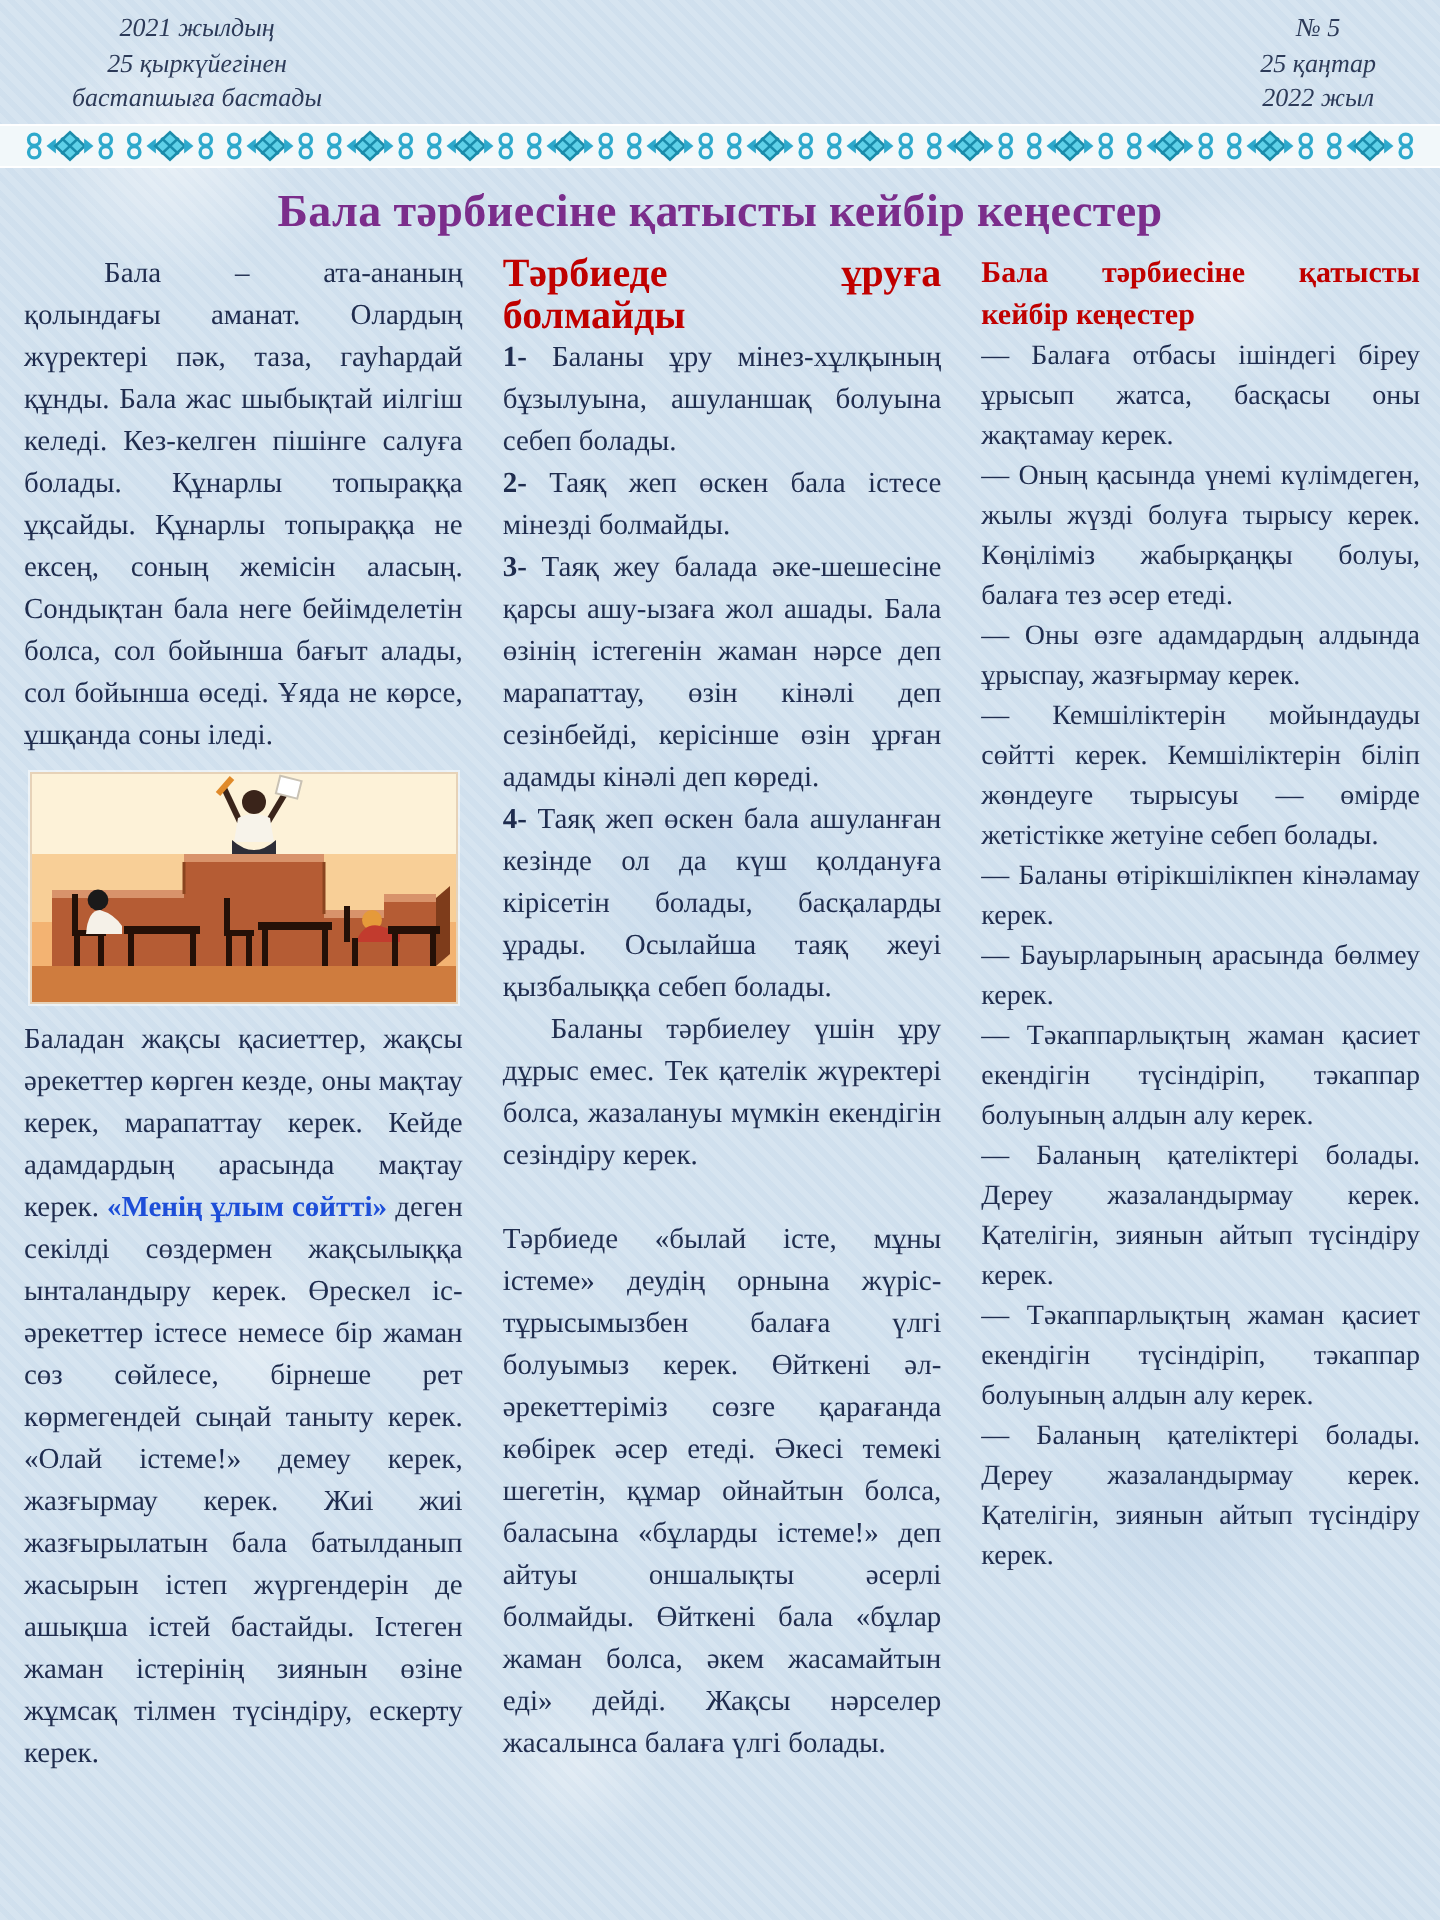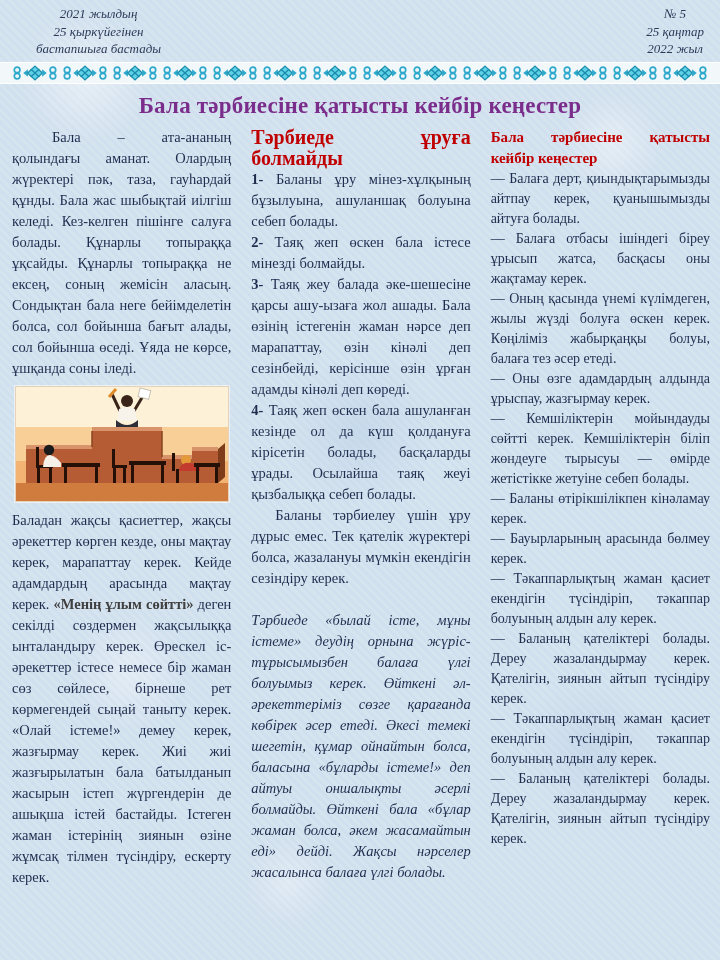--- a/index.html
+++ b/index.html
@@ -11,21 +11,21 @@
       radial-gradient(circle 90px at 12% 8%,  rgba(255,255,255,.45), transparent 70%),
       radial-gradient(circle 70px at 85% 15%, rgba(255,255,255,.40), transparent 70%),
       radial-gradient(circle 110px at 50% 45%, rgba(186,208,230,.50), transparent 70%),
       radial-gradient(circle 80px at 18% 70%, rgba(255,255,255,.35), transparent 70%),
       radial-gradient(circle 95px at 82% 78%, rgba(184,206,228,.45), transparent 70%),
       radial-gradient(circle 60px at 40% 92%, rgba(255,255,255,.30), transparent 70%),
       repeating-linear-gradient(45deg, rgba(255,255,255,.07) 0 3px, rgba(168,194,220,.07) 3px 6px);
   }
   .header{
     display:flex;justify-content:space-between;
-    padding:5px 16px 0 36px;
+    padding:5px 32px 0 36px;
     font-style:italic;font-size:13px;line-height:1.35;
     color:#2c3a58;text-align:center;
   }
   .orn-band{
     margin-top:4px;height:20px;
     background:#f2f8fa;
     border-top:1px solid #ffffff;border-bottom:1px solid #ffffff;
     display:flex;align-items:center;justify-content:center;gap:2px;
     overflow:hidden;
   }
@@ -35,23 +35,23 @@
     font-size:23px;margin:9px 0 2px;letter-spacing:.2px;
   }
   .columns{
     display:flex;gap:20px;padding:6px 10px 0 12px;align-items:flex-start;
   }
   .col{width:225px;text-align:justify;font-size:14.5px;line-height:21px;color:#1f2c4e;}
   .col p{margin:0;}
   .indent-lg{text-indent:40px;}
   .indent-sm{text-indent:24px;}
   .col-heading{color:#c00000;font-weight:bold;font-size:20px;}
-  .hl{color:#404040;font-weight:bold;}
+  .hl{color:#1d4ed8;font-weight:bold;}
   .m-num{font-weight:bold;}
-  .gap-top{margin-top:21px !important;font-style:italic;}
+  .gap-top{margin-top:21px !important;}
   .col-right{font-size:14px;line-height:20px;}
   .col-right .col-heading{font-size:15px;line-height:21px;}
   .figure{
     width:212px;height:114px;margin:7px auto 8px;
     border:1px solid #e6d2b8;
     box-shadow:0 0 0 1px rgba(255,255,255,.55);
     display:block;
   }
   .figure svg{display:block;width:100%;height:100%;}
   .defs-hidden{position:absolute;width:0;height:0;overflow:hidden;}
@@ -199,23 +199,22 @@
     <p><b class="m-num">1-</b><span> Баланы ұру мінез-хұлқының бұзылуына, ашуланшақ болуына себеп болады.</span></p>
     <p><b class="m-num">2-</b><span> Таяқ жеп өскен бала істесе мінезді болмайды.</span></p>
     <p><b class="m-num">3-</b><span> Таяқ жеу балада әке-шешесіне қарсы ашу-ызаға жол ашады. Бала өзінің істегенін жаман нәрсе деп марапаттау, өзін кінәлі деп сезінбейді, керісінше өзін ұрған адамды кінәлі деп көреді.</span></p>
     <p><b class="m-num">4-</b><span> Таяқ жеп өскен бала ашуланған кезінде ол да күш қолдануға кірісетін болады, басқаларды ұрады. Осылайша таяқ жеуі қызбалыққа себеп болады.</span></p>
     <p class="indent-sm">Баланы тәрбиелеу үшін ұру дұрыс емес. Тек қателік жүректері болса, жазалануы мүмкін екендігін сезіндіру керек.</p>
     <p class="gap-top">Тәрбиеде «былай істе, мұны істеме» деудің орнына жүріс-тұрысымызбен балаға үлгі болуымыз керек. Өйткені әл-әрекеттеріміз сөзге қарағанда көбірек әсер етеді. Әкесі темекі шегетін, құмар ойнайтын болса, баласына «бұларды істеме!» деп айтуы оншалықты әсерлі болмайды. Өйткені бала «бұлар жаман болса, әкем жасамайтын еді» дейді. Жақсы нәрселер жасалынса балаға үлгі болады.</p>
   </div>
 
   <div class="col col-right">
     <p class="col-heading">Бала тәрбиесіне қатысты кейбір кеңестер</p>
-    <p>— Балаға дерт, қиындықтарымызды айтпау керек, қуанышымызды айтуға болады.</p>
     <p>— Балаға отбасы ішіндегі біреу ұрысып жатса, басқасы оны жақтамау керек.</p>
-    <p>— Оның қасында үнемі күлімдеген, жылы жүзді болуға өскен керек. Көңіліміз жабырқаңқы болуы, балаға тез әсер етеді.</p>
+    <p>— Оның қасында үнемі күлімдеген, жылы жүзді болуға тырысу керек. Көңіліміз жабырқаңқы болуы, балаға тез әсер етеді.</p>
     <p>— Оны өзге адамдардың алдында ұрыспау, жазғырмау керек.</p>
     <p>— Кемшіліктерін мойындауды сөйтті керек. Кемшіліктерін біліп жөндеуге тырысуы — өмірде жетістікке жетуіне себеп болады.</p>
     <p>— Баланы өтірікшілікпен кінәламау керек.</p>
     <p>— Бауырларының арасында бөлмеу керек.</p>
     <p>— Тәкаппарлықтың жаман қасиет екендігін түсіндіріп, тәкаппар болуының алдын алу керек.</p>
     <p>— Баланың қателіктері болады. Дереу жазаландырмау керек. Қателігін, зиянын айтып түсіндіру керек.</p>
     <p>— Тәкаппарлықтың жаман қасиет екендігін түсіндіріп, тәкаппар болуының алдын алу керек.</p>
     <p>— Баланың қателіктері болады. Дереу жазаландырмау керек. Қателігін, зиянын айтып түсіндіру керек.</p>
   </div>
 

